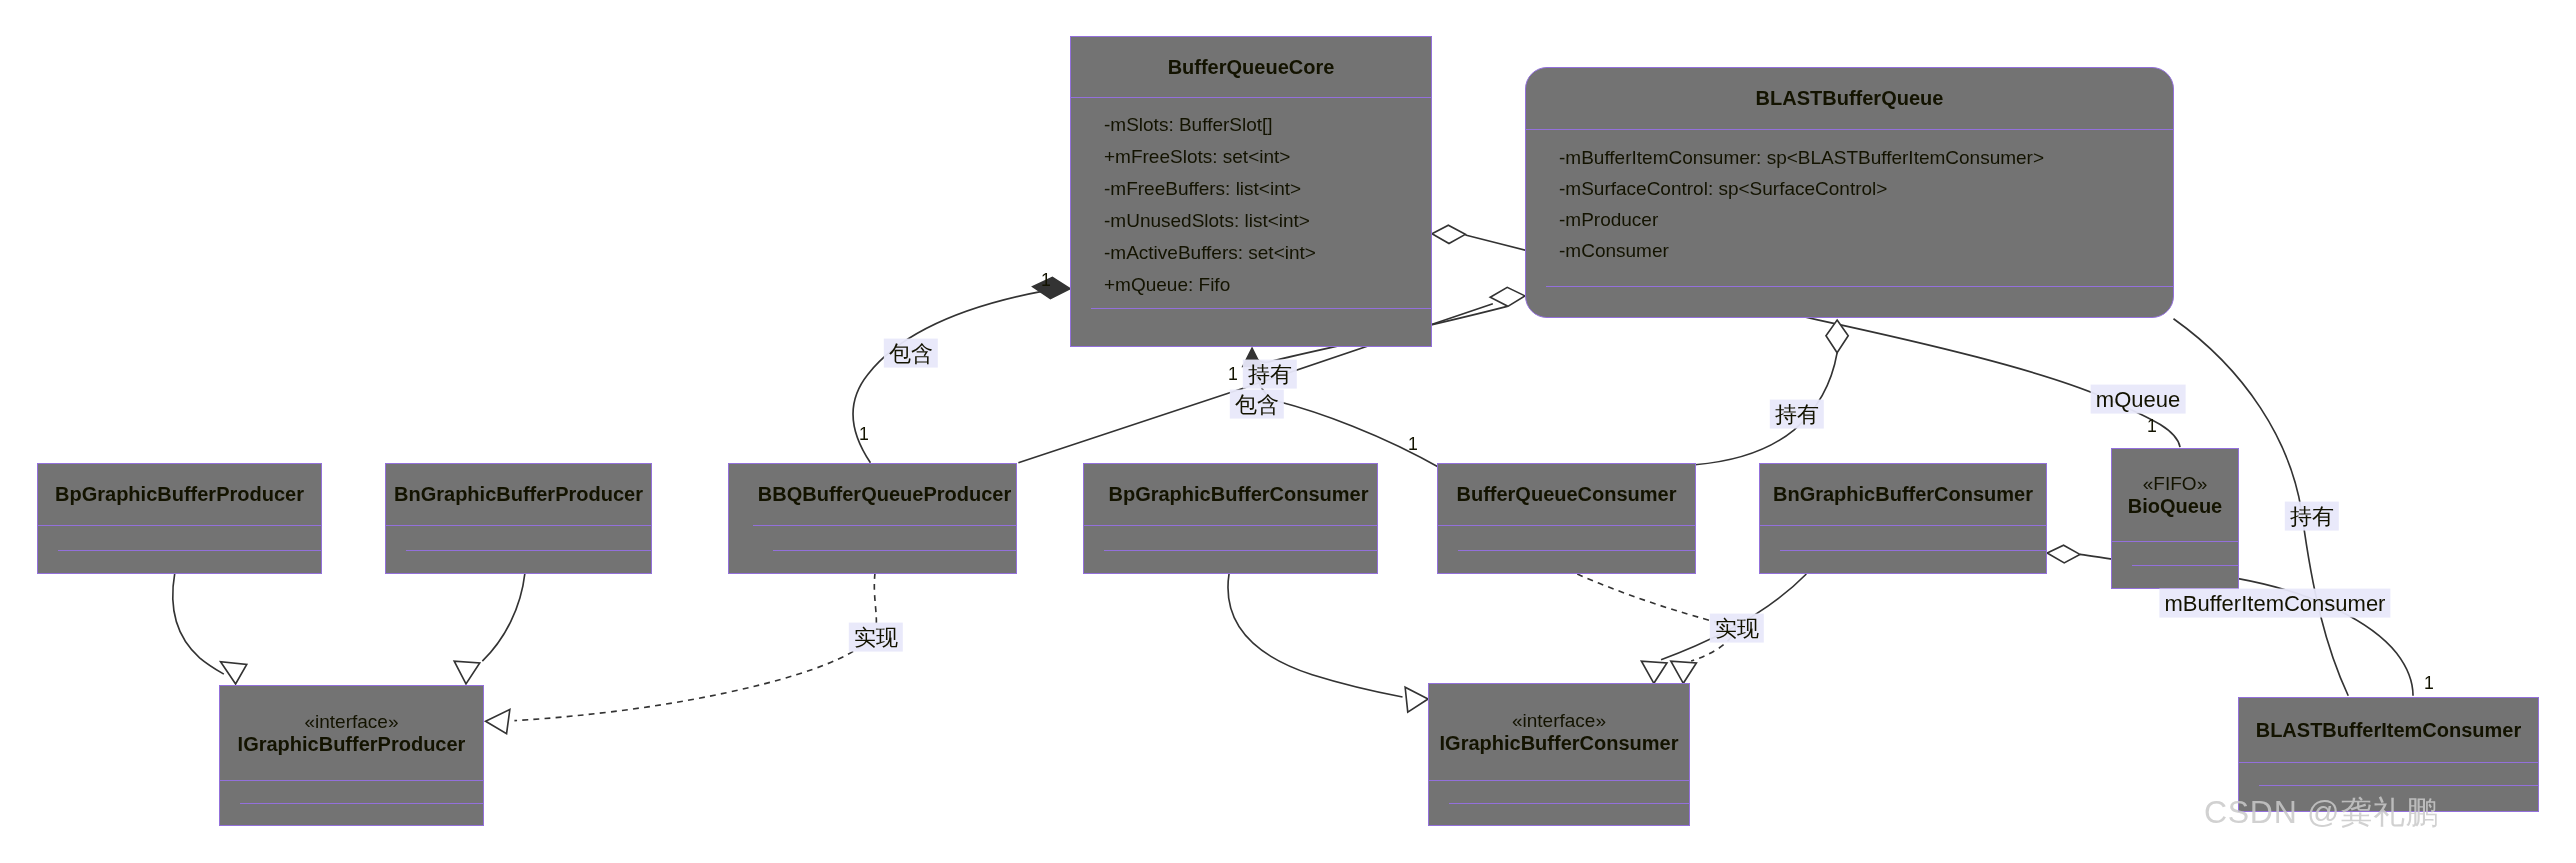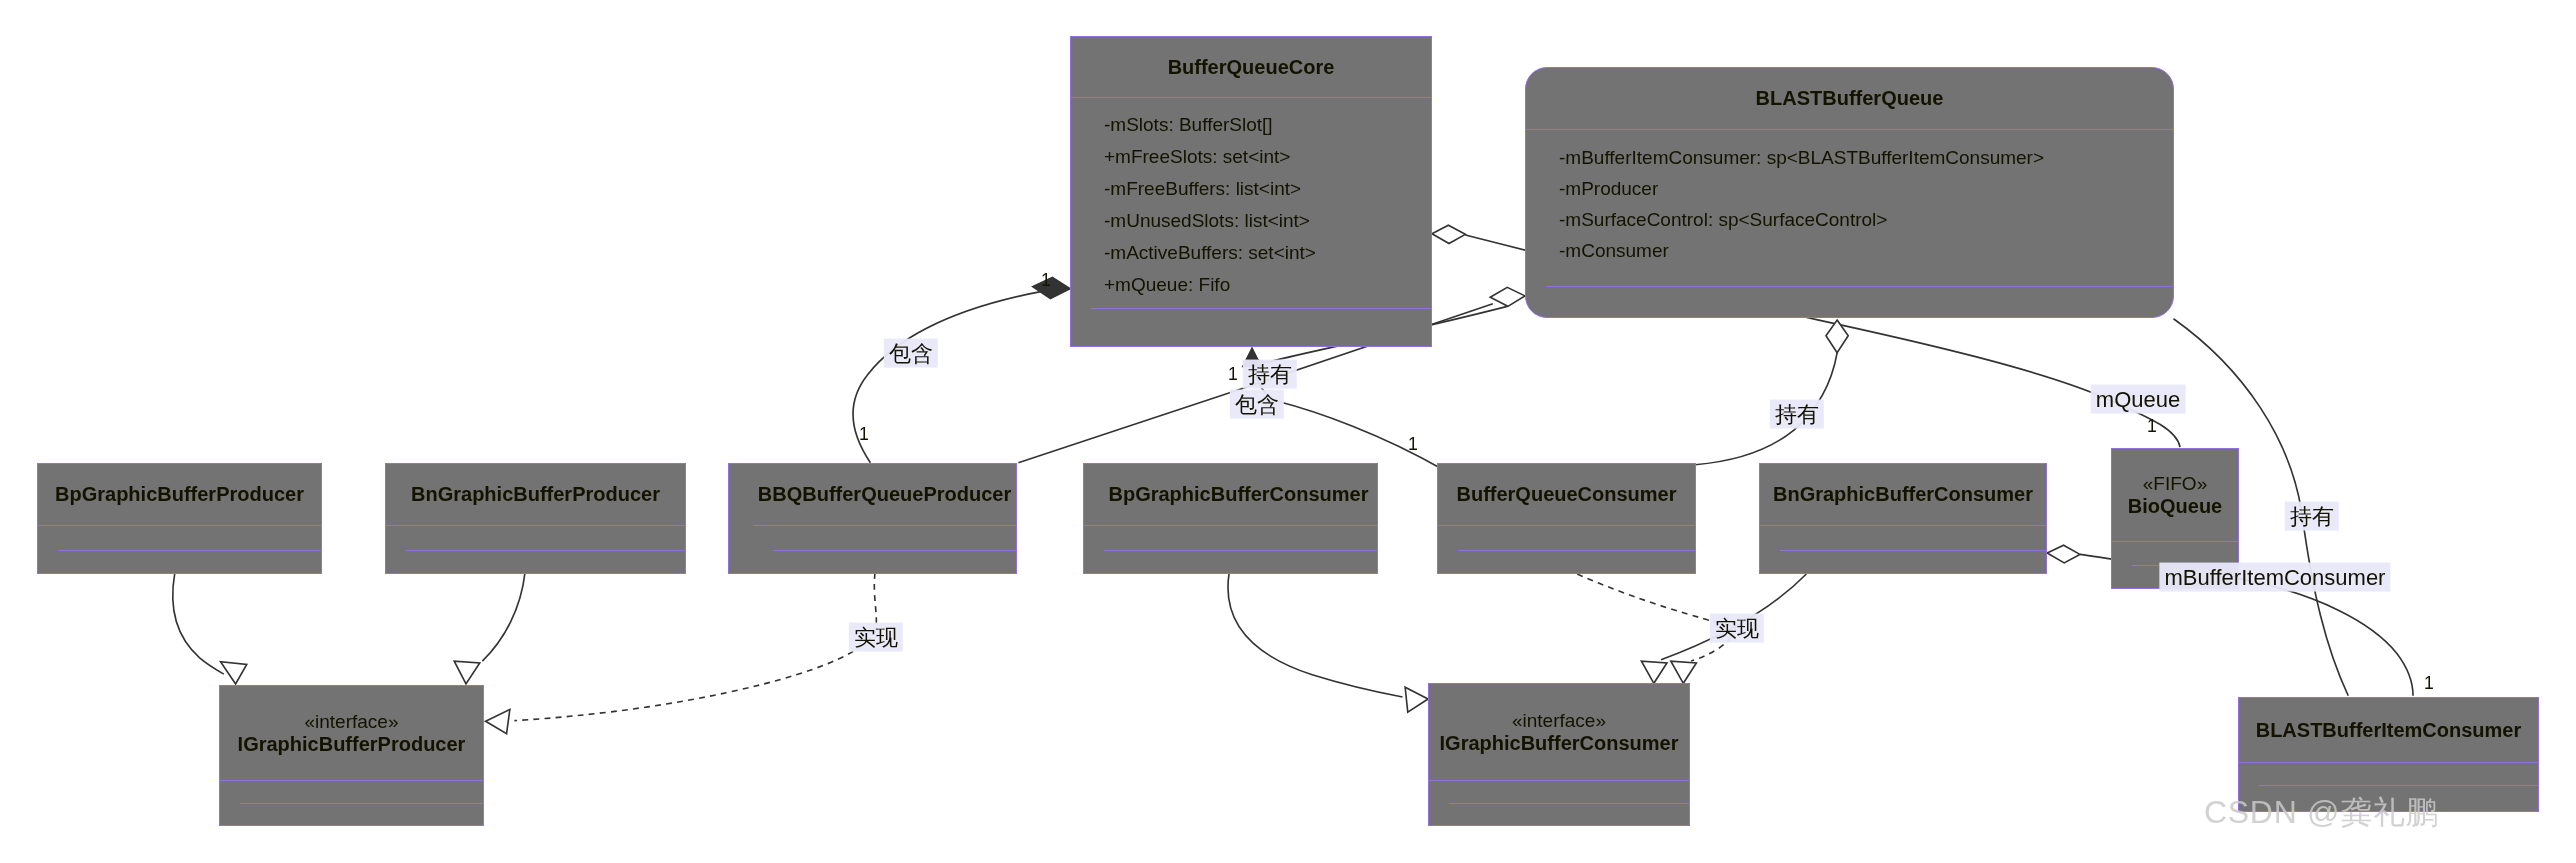--- a/index.html
+++ b/index.html
@@ -88,34 +88,34 @@
           <div class="field" style="line-height: 32px;">+mQueue: Fifo</div>
         </div>
         <div class="methods" style="height: 37px;"></div>
       </div>
       <div class="node" style="left: 1525px; top: 67px; width: 649px; height: 251px; border-radius: 22px;">
         <div class="title" style="height: 62px;">
           <div>BLASTBufferQueue</div>
         </div>
         <div class="attrs" style="height: 157px; padding: 11.8px 0px 0px 13px;">
           <div class="field" style="line-height: 31px;">-mBufferItemConsumer: sp&lt;BLASTBufferItemConsumer&gt;</div>
+          <div class="field" style="line-height: 31px;">-mSurfaceControl: sp&lt;SurfaceControl&gt;</div>
           <div class="field" style="line-height: 31px;">-mProducer</div>
-          <div class="field" style="line-height: 31px;">-mSurfaceControl: sp&lt;SurfaceControl&gt;</div>
           <div class="field" style="line-height: 31px;">-mConsumer</div>
         </div>
         <div class="methods" style="height: 29.5px;"></div>
       </div>
       <div class="node" style="left: 37px; top: 463px; width: 285px; height: 111px;">
         <div class="title" style="height: 62px;">
           <div>BpGraphicBufferProducer</div>
         </div>
         <div class="attrs" style="height: 25px;"></div>
         <div class="methods" style="height: 21px;"></div>
       </div>
-      <div class="node" style="left: 385px; top: 463px; width: 301px; height: 111px;">
+      <div class="node" style="left: 385px; top: 463px; width: 267px; height: 111px;">
         <div class="title" style="height: 62px;">
           <div>BnGraphicBufferProducer</div>
         </div>
         <div class="attrs" style="height: 25px;"></div>
         <div class="methods" style="height: 21px;"></div>
       </div>
       <div class="node" style="left: 728px; top: 463px; width: 289px; height: 111px; padding-left: 24px;">
         <div class="title" style="height: 62px;">
           <div>BBQBufferQueueProducer</div>
         </div>
@@ -175,21 +175,21 @@
         <div class="methods" style="height: 23.6px;"></div>
       </div>
     </div>
   <div id="labels">
       <div class="elabel" style="left: 911px; top: 353px;">包含</div>
       <div class="elabel" style="left: 1270px; top: 374px;">持有</div>
       <div class="elabel" style="left: 1257px; top: 404px;">包含</div>
       <div class="elabel" style="left: 1797px; top: 414px;">持有</div>
       <div class="elabel" style="left: 2138px; top: 399px;">mQueue</div>
       <div class="elabel" style="left: 2312px; top: 516px;">持有</div>
-      <div class="elabel" style="left: 2275px; top: 577px;">mBufferItemConsumer</div>
+      <div class="elabel" style="left: 2275px; top: 603px;">mBufferItemConsumer</div>
       <div class="elabel" style="left: 876px; top: 637px;">实现</div>
       <div class="elabel" style="left: 1737px; top: 628px;">实现</div>
       <div class="mult" style="left: 1041px; top: 270px;">1</div>
       <div class="mult" style="left: 859px; top: 424px;">1</div>
       <div class="mult" style="left: 1228px; top: 364px;">1</div>
       <div class="mult" style="left: 1408px; top: 434px;">1</div>
       <div class="mult" style="left: 2147px; top: 416px;">1</div>
       <div class="mult" style="left: 2424px; top: 673px;">1</div>
     </div>
 

